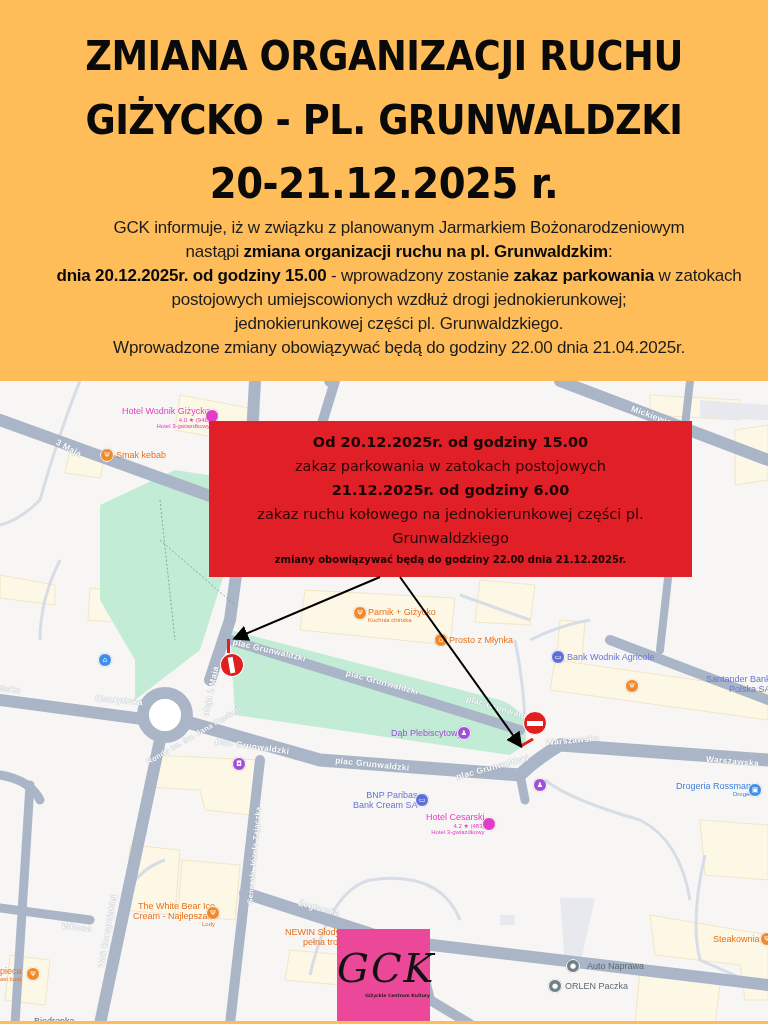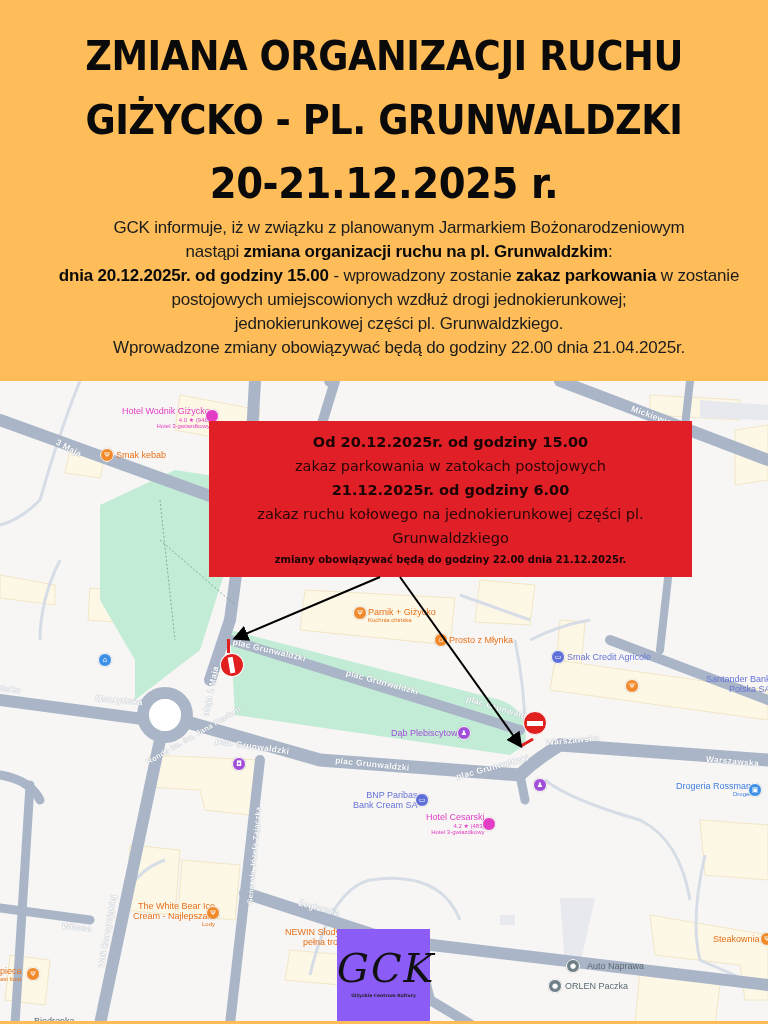--- a/index.html
+++ b/index.html
@@ -61,41 +61,41 @@
   }
   .notice .n-line { display: block; white-space: nowrap; }
   .notice .n-bold { font-weight: bold; font-size: 14.5px; line-height: 24px; }
   .notice .n-reg { font-size: 14.5px; line-height: 24px; color: #2a0707; }
   .notice .n-small { font-weight: bold; font-size: 10px; line-height: 20px; }
 
   .arrows { position: absolute; left: 0; top: 0; z-index: 7; pointer-events: none; }
 
   .logo {
     position: absolute; left: 337px; top: 929px; width: 93px; height: 95px;
-    background: #8b5cf6; z-index: 8; text-align: center;
+    background: #ec4899; z-index: 8; text-align: right;
   }
   .logo .mark { font-family: "DejaVu Serif", serif; font-style: italic; font-size: 40px; color: #111; display: block; margin-top: 16px; letter-spacing: 2px; }
   .logo .tag { font-family: "DejaVu Sans", sans-serif; font-size: 4.5px; font-weight: bold; color: #222; display: block; margin-top: 2px; }
   .bottom-strip { position: absolute; left: 0; top: 1021px; width: 768px; height: 3px; background: #ffbd59; z-index: 9; }
 </style>
 </head>
 <body>
 
 <div class="poster">
 
   <div class="header">
     <div class="title">
       <span class="line">ZMIANA ORGANIZACJI RUCHU</span>
       <span class="line">GIŻYCKO - PL. GRUNWALDZKI</span>
       <span class="line date">20-21.12.2025 r.</span>
     </div>
     <div class="intro">
       <span class="row">GCK informuje, iż w związku z planowanym Jarmarkiem Bożonarodzeniowym</span>
       <span class="row"><span>nastąpi </span><b>zmiana organizacji ruchu na pl. Grunwaldzkim</b><span>:</span></span>
-      <span class="row"><b>dnia 20.12.2025r. od godziny 15.00</b><span> - wprowadzony zostanie </span><b>zakaz parkowania</b><span> w zostanie</span></span>
+      <span class="row"><b>dnia 20.12.2025r. od godziny 15.00</b><span> - wprowadzony zostanie </span><b>zakaz parkowania</b><span> w zatokach</span></span>
       <span class="row">postojowych umiejscowionych wzdłuż drogi jednokierunkowej;</span>
       <span class="row">jednokierunkowej części pl. Grunwaldzkiego.</span>
       <span class="row">Wprowadzone zmiany obowiązywać będą do godziny 22.00 dnia 21.04.2025r.</span>
     </div>
   </div>
 
   <div class="map">
     <svg width="768" height="643" viewBox="0 381 768 643">
 
       <g fill="#fdf7e6" stroke="#f2e6c6" stroke-width="1">
@@ -203,21 +203,21 @@
     <div class="pin orange" style="left:353px;top:225px;">Ψ</div>
     <div class="map-label poi-orange" style="left:368px;top:226px;">
       <span>Parnik + Giżycko</span>
       <span class="sub">Kuchnia chińska</span>
     </div>
 
     <div class="pin orange" style="left:434px;top:252px;">▫</div>
     <span class="map-label poi-orange" style="left:449px;top:254px;">Prosto z Młynka</span>
 
     <div class="pin blue" style="left:551px;top:269px;">▭</div>
-    <span class="map-label poi-blue" style="left:567px;top:271px;">Smak Credit Agricole</span>
+    <span class="map-label poi-blue" style="left:567px;top:271px;">Bank Wodnik Agricole</span>
 
     <div class="pin orange" style="left:625px;top:298px;">Ψ</div>
     <div class="map-label poi-blue" style="left:706px;top:293px;text-align:right;">
       <span>Santander Bank</span>
       <span style="display:block;">Polska SA</span>
     </div>
 
     <div class="pin lightblue" style="left:98px;top:272px;">⌂</div>
 
     <span class="map-label poi-purple" style="left:391px;top:347px;">Dąb Plebiscytowy</span>

